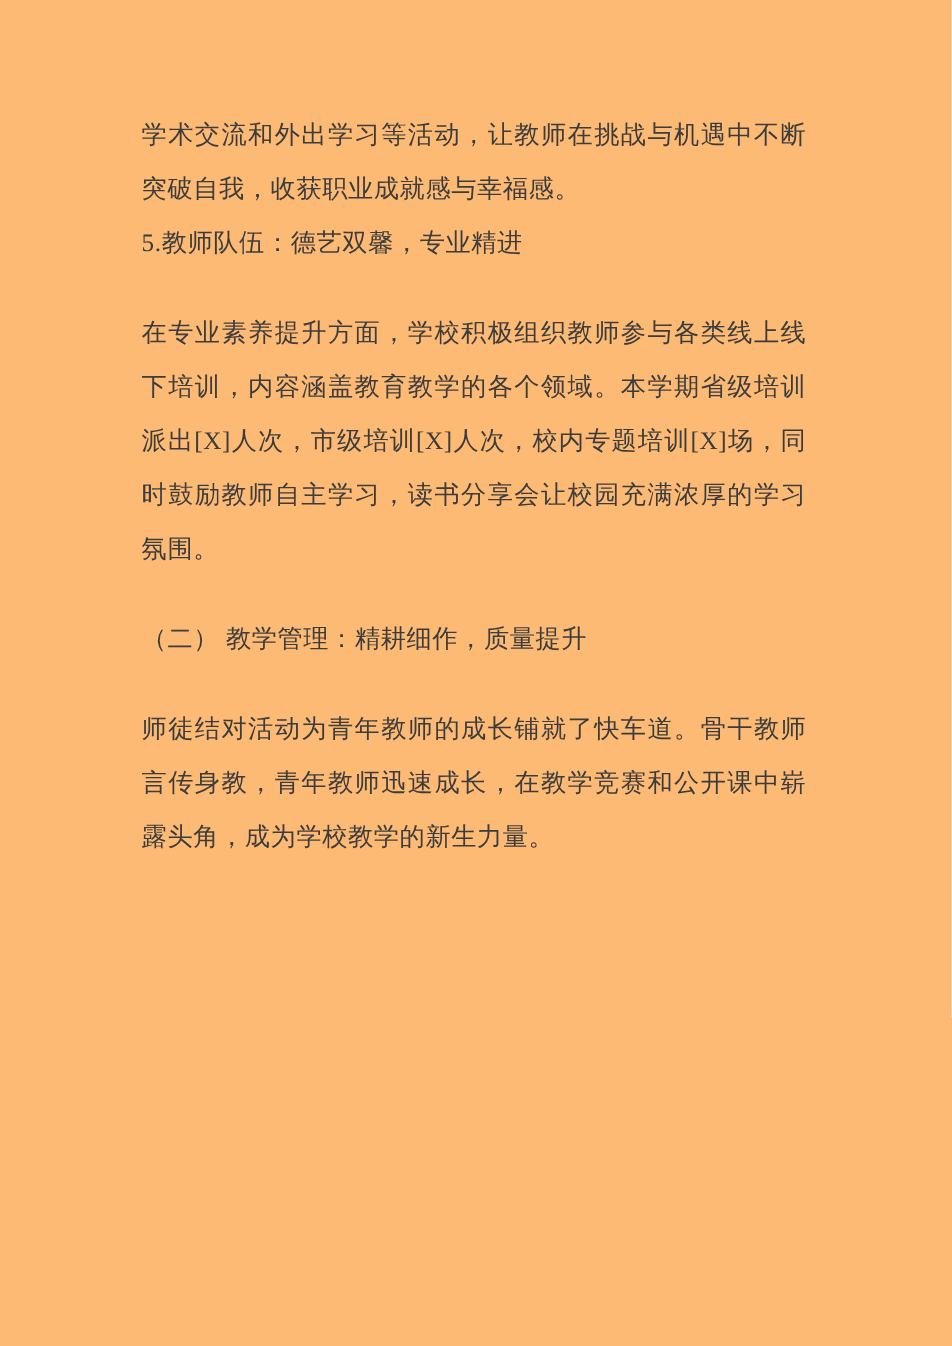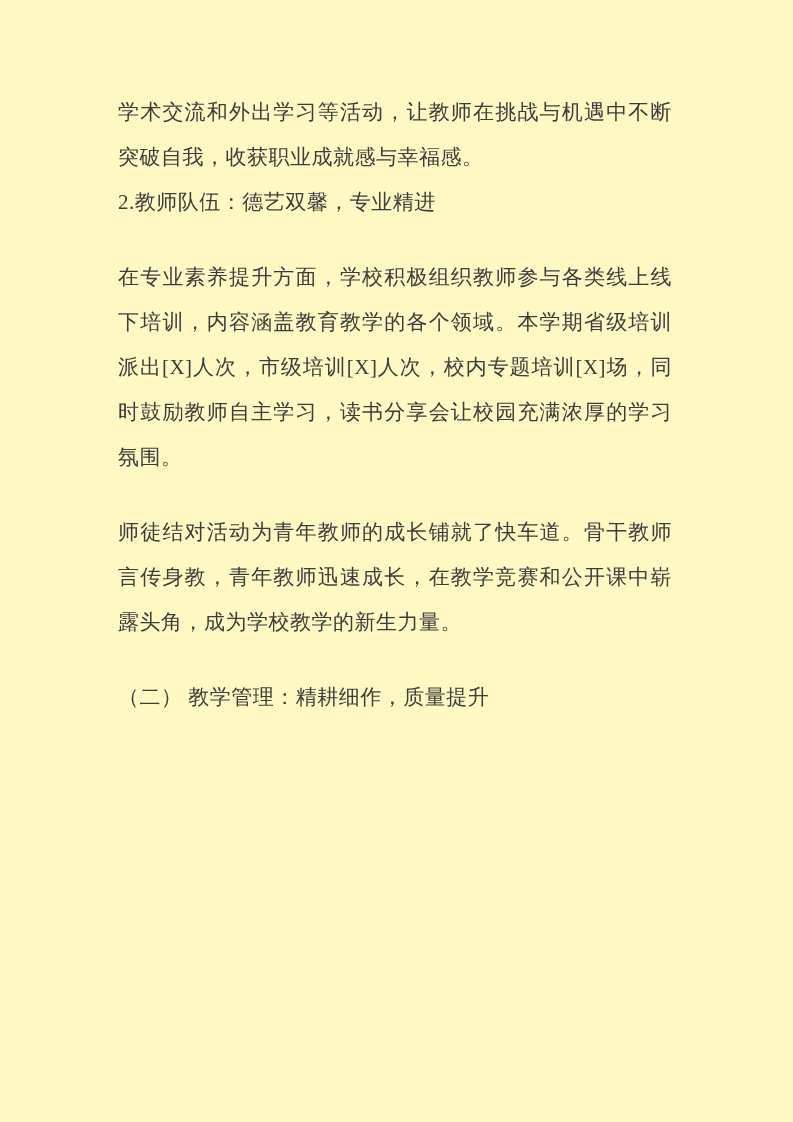--- a/index.html
+++ b/index.html
@@ -11,21 +11,21 @@
   body {
     width: 793px;
     height: 1122px;
     overflow: hidden;
     font-family: "Liberation Serif", serif;
   }
   .page {
     box-sizing: border-box;
     width: 793px;
     height: 1122px;
-    background: #fef9c3;
+    background: #fdba74;
     padding: 90px 121px 0 118px;
   }
   .doc-text p {
     margin: 0;
     font-size: 21px;
     line-height: 45px;
     color: #3c3c3c;
     text-align: justify;
     text-align-last: left;
     letter-spacing: 0.5px;
@@ -34,18 +34,18 @@
   .doc-text p.gap {
     margin-top: 30px;
   }
 </style>
 </head>
 <body>
 
 <div class="page">
   <div class="doc-text">
     <p>学术交流和外出学习等活动，让教师在挑战与机遇中不断突破自我，收获职业成就感与幸福感。</p>
-    <p>2.教师队伍：德艺双馨，专业精进</p>
+    <p>5.教师队伍：德艺双馨，专业精进</p>
     <p class="gap">在专业素养提升方面，学校积极组织教师参与各类线上线下培训，内容涵盖教育教学的各个领域。本学期省级培训派出[X]人次，市级培训[X]人次，校内专题培训[X]场，同时鼓励教师自主学习，读书分享会让校园充满浓厚的学习氛围。</p>
+    <p class="gap">（二） 教学管理：精耕细作，质量提升</p>
     <p class="gap">师徒结对活动为青年教师的成长铺就了快车道。骨干教师言传身教，青年教师迅速成长，在教学竞赛和公开课中崭露头角，成为学校教学的新生力量。</p>
-    <p class="gap">（二） 教学管理：精耕细作，质量提升</p>
   </div>
 </div>
 
 </body></html>

